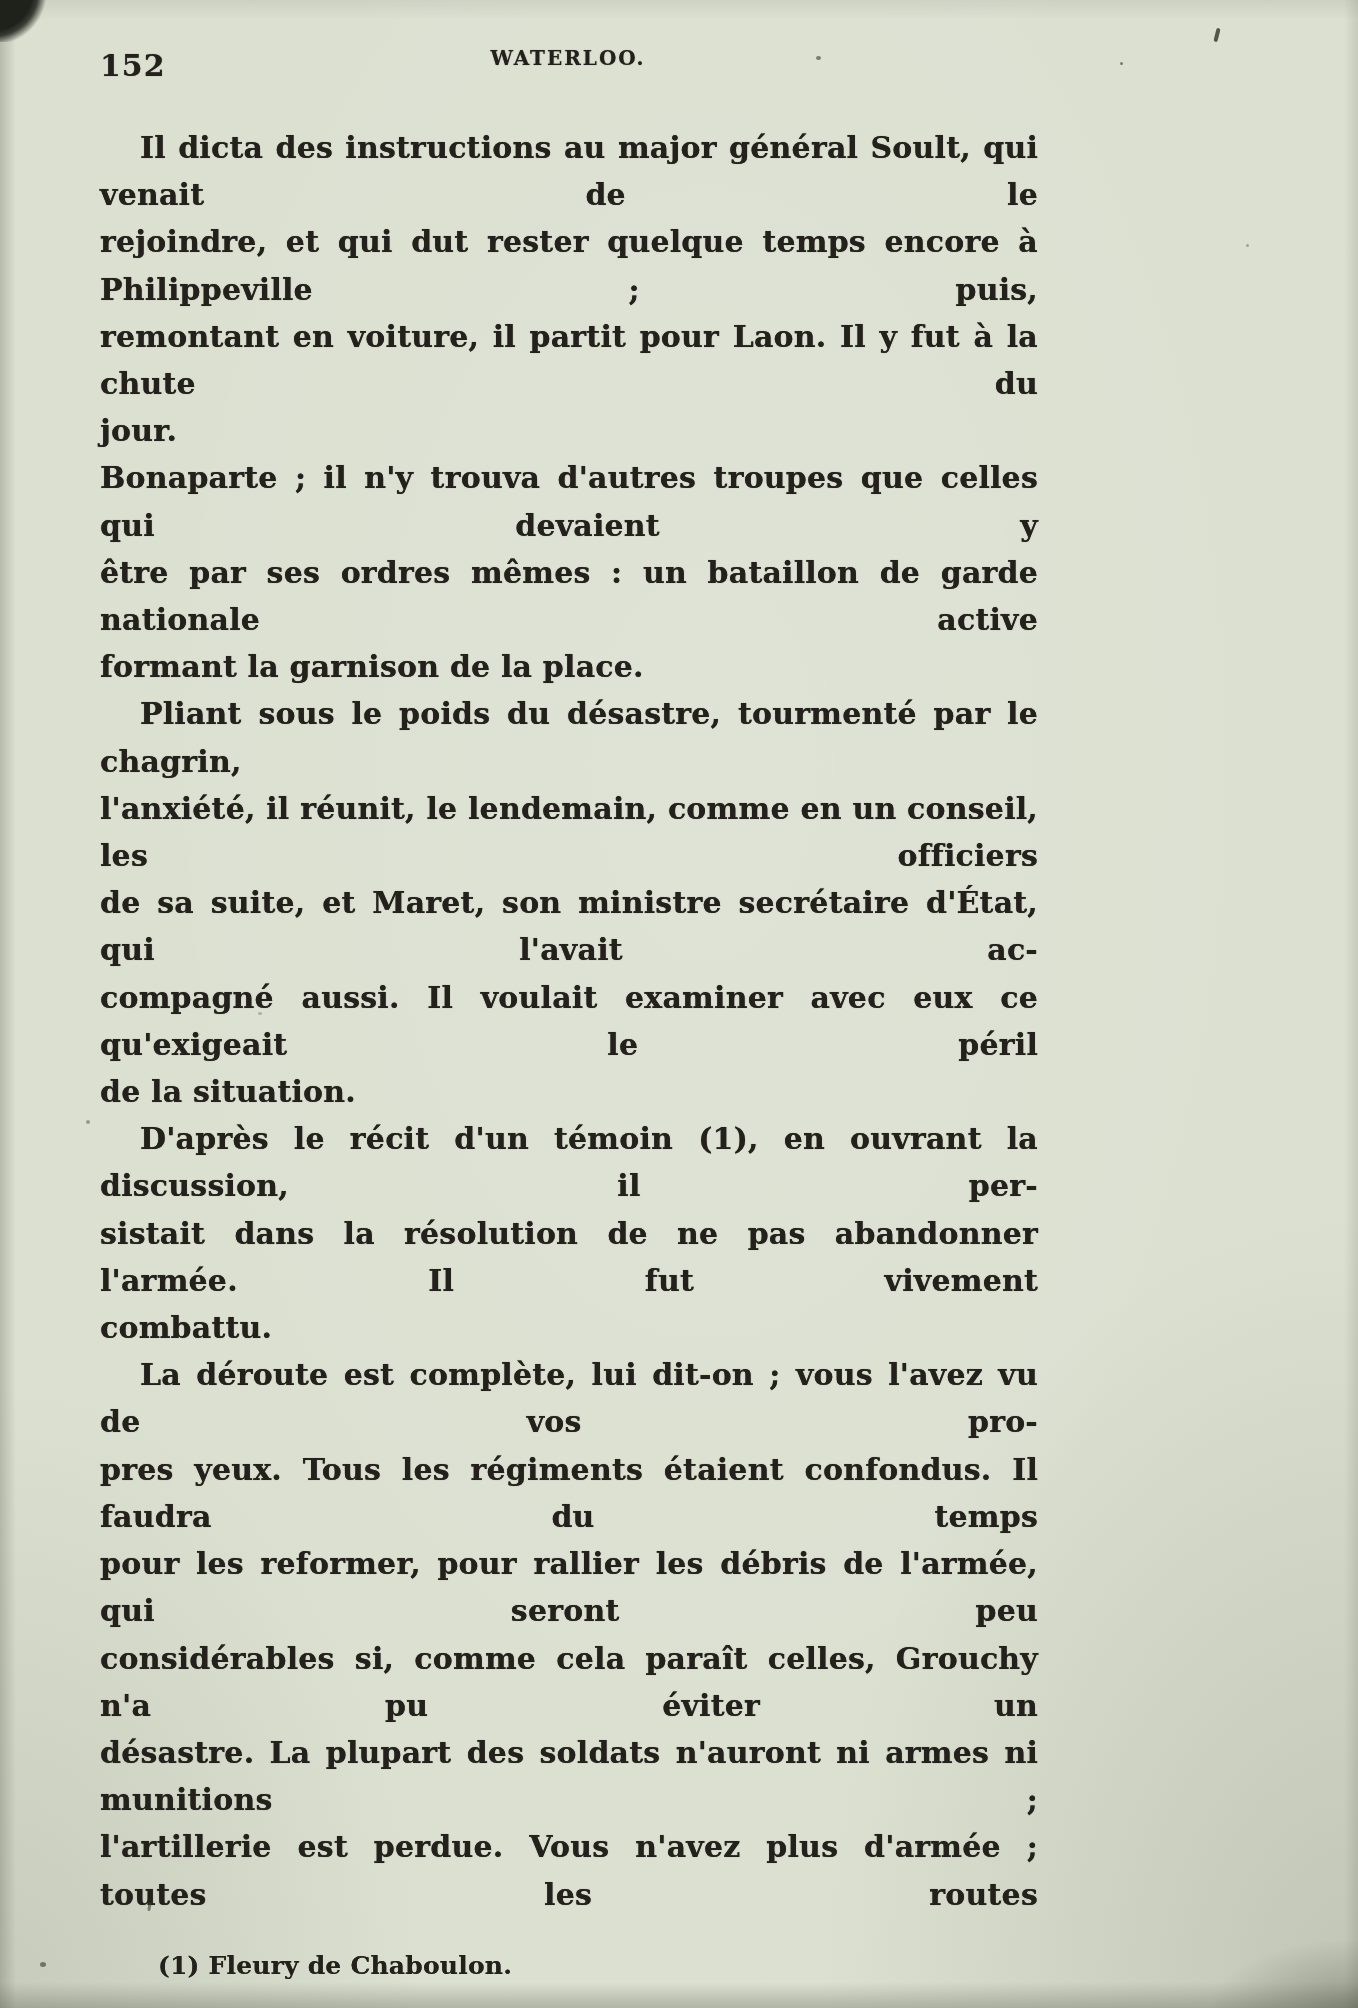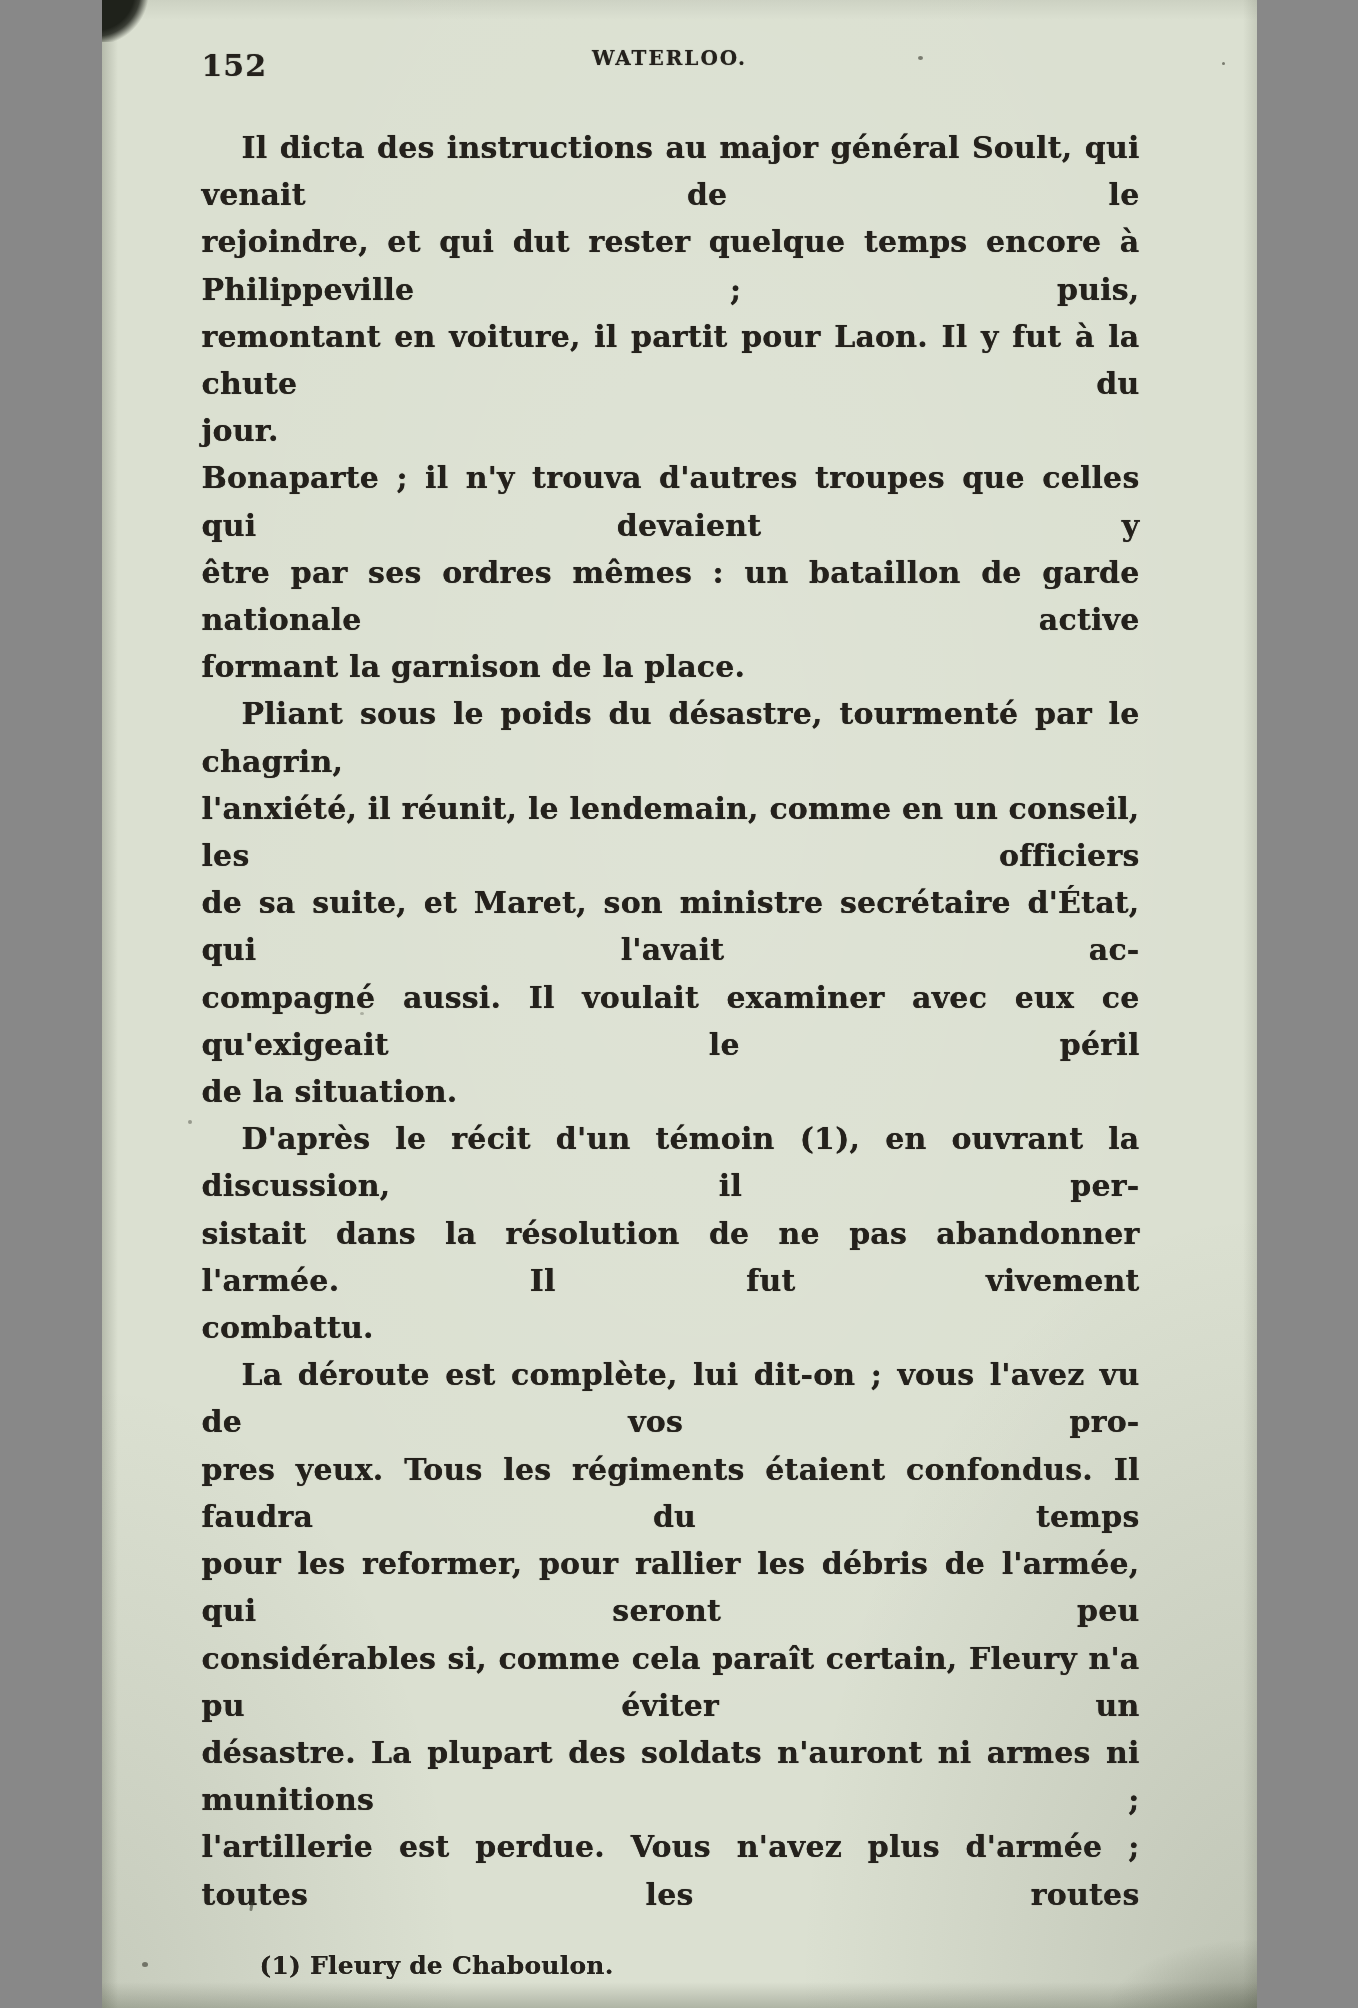--- a/index.html
+++ b/index.html
@@ -1,18 +1,18 @@
 <!DOCTYPE html>
 <html><head>
 <meta charset="utf-8">
 <style>
   html,body{margin:0;padding:0;background:#888;}
   .page{
     position:relative;
-    width:1155px;height:2008px;
+    width:1358px;height:2008px;
     margin:0 auto;
     overflow:hidden;
     background-color:#dbe0d1;
     background-image:
       radial-gradient(ellipse at 52% 38%, rgba(255,255,255,0.10), rgba(0,0,0,0) 62%),
       radial-gradient(ellipse at 100% 100%, rgba(70,75,60,0.18), rgba(0,0,0,0) 28%),
       radial-gradient(ellipse at 0% 100%, rgba(70,75,60,0.14), rgba(0,0,0,0) 22%),
       linear-gradient(to right, rgba(85,90,74,0.28) 0px, rgba(85,90,74,0.0) 16px),
       linear-gradient(to left,  rgba(85,90,74,0.16) 0px, rgba(85,90,74,0.0) 14px),
       linear-gradient(to top,   rgba(75,80,64,0.30) 0px, rgba(75,80,64,0.0) 26px),
@@ -100,21 +100,21 @@
       </div>
       <div>
         <div class="line first"><span>D'après le récit d'un témoin (1), en ouvrant la discussion, il per-</span></div>
         <div class="line"><span>sistait dans la résolution de ne pas abandonner l'armée. Il fut vivement</span></div>
         <div class="line last"><span>combattu.</span></div>
       </div>
       <div>
         <div class="line first"><span>La déroute est complète, lui dit-on ; vous l'avez vu de vos pro-</span></div>
         <div class="line"><span>pres yeux. Tous les régiments étaient confondus. Il faudra du temps</span></div>
         <div class="line"><span>pour les reformer, pour rallier les débris de l'armée, qui seront peu</span></div>
-        <div class="line"><span>considérables si, comme cela paraît certain, Fleury n'a pu éviter un</span></div>
+        <div class="line"><span>considérables si, comme cela paraît celles, Grouchy n'a pu éviter un</span></div>
         <div class="line"><span>désastre. La plupart des soldats n'auront ni armes ni munitions ;</span></div>
         <div class="line"><span>l'artillerie est perdue. Vous n'avez plus d'armée ; toutes les routes</span></div>
       </div>
     </div>
 
   <div class="footnotes">
       <div class="footnote"><span>(1) Fleury de Chaboulon.</span></div>
       <div class="footnote"><span>(2) </span><span class="it">Mémoires de Fleury de Chaboulon,</span><span> t. II, p. 197, 198, 199.</span></div>
     </div>
 

